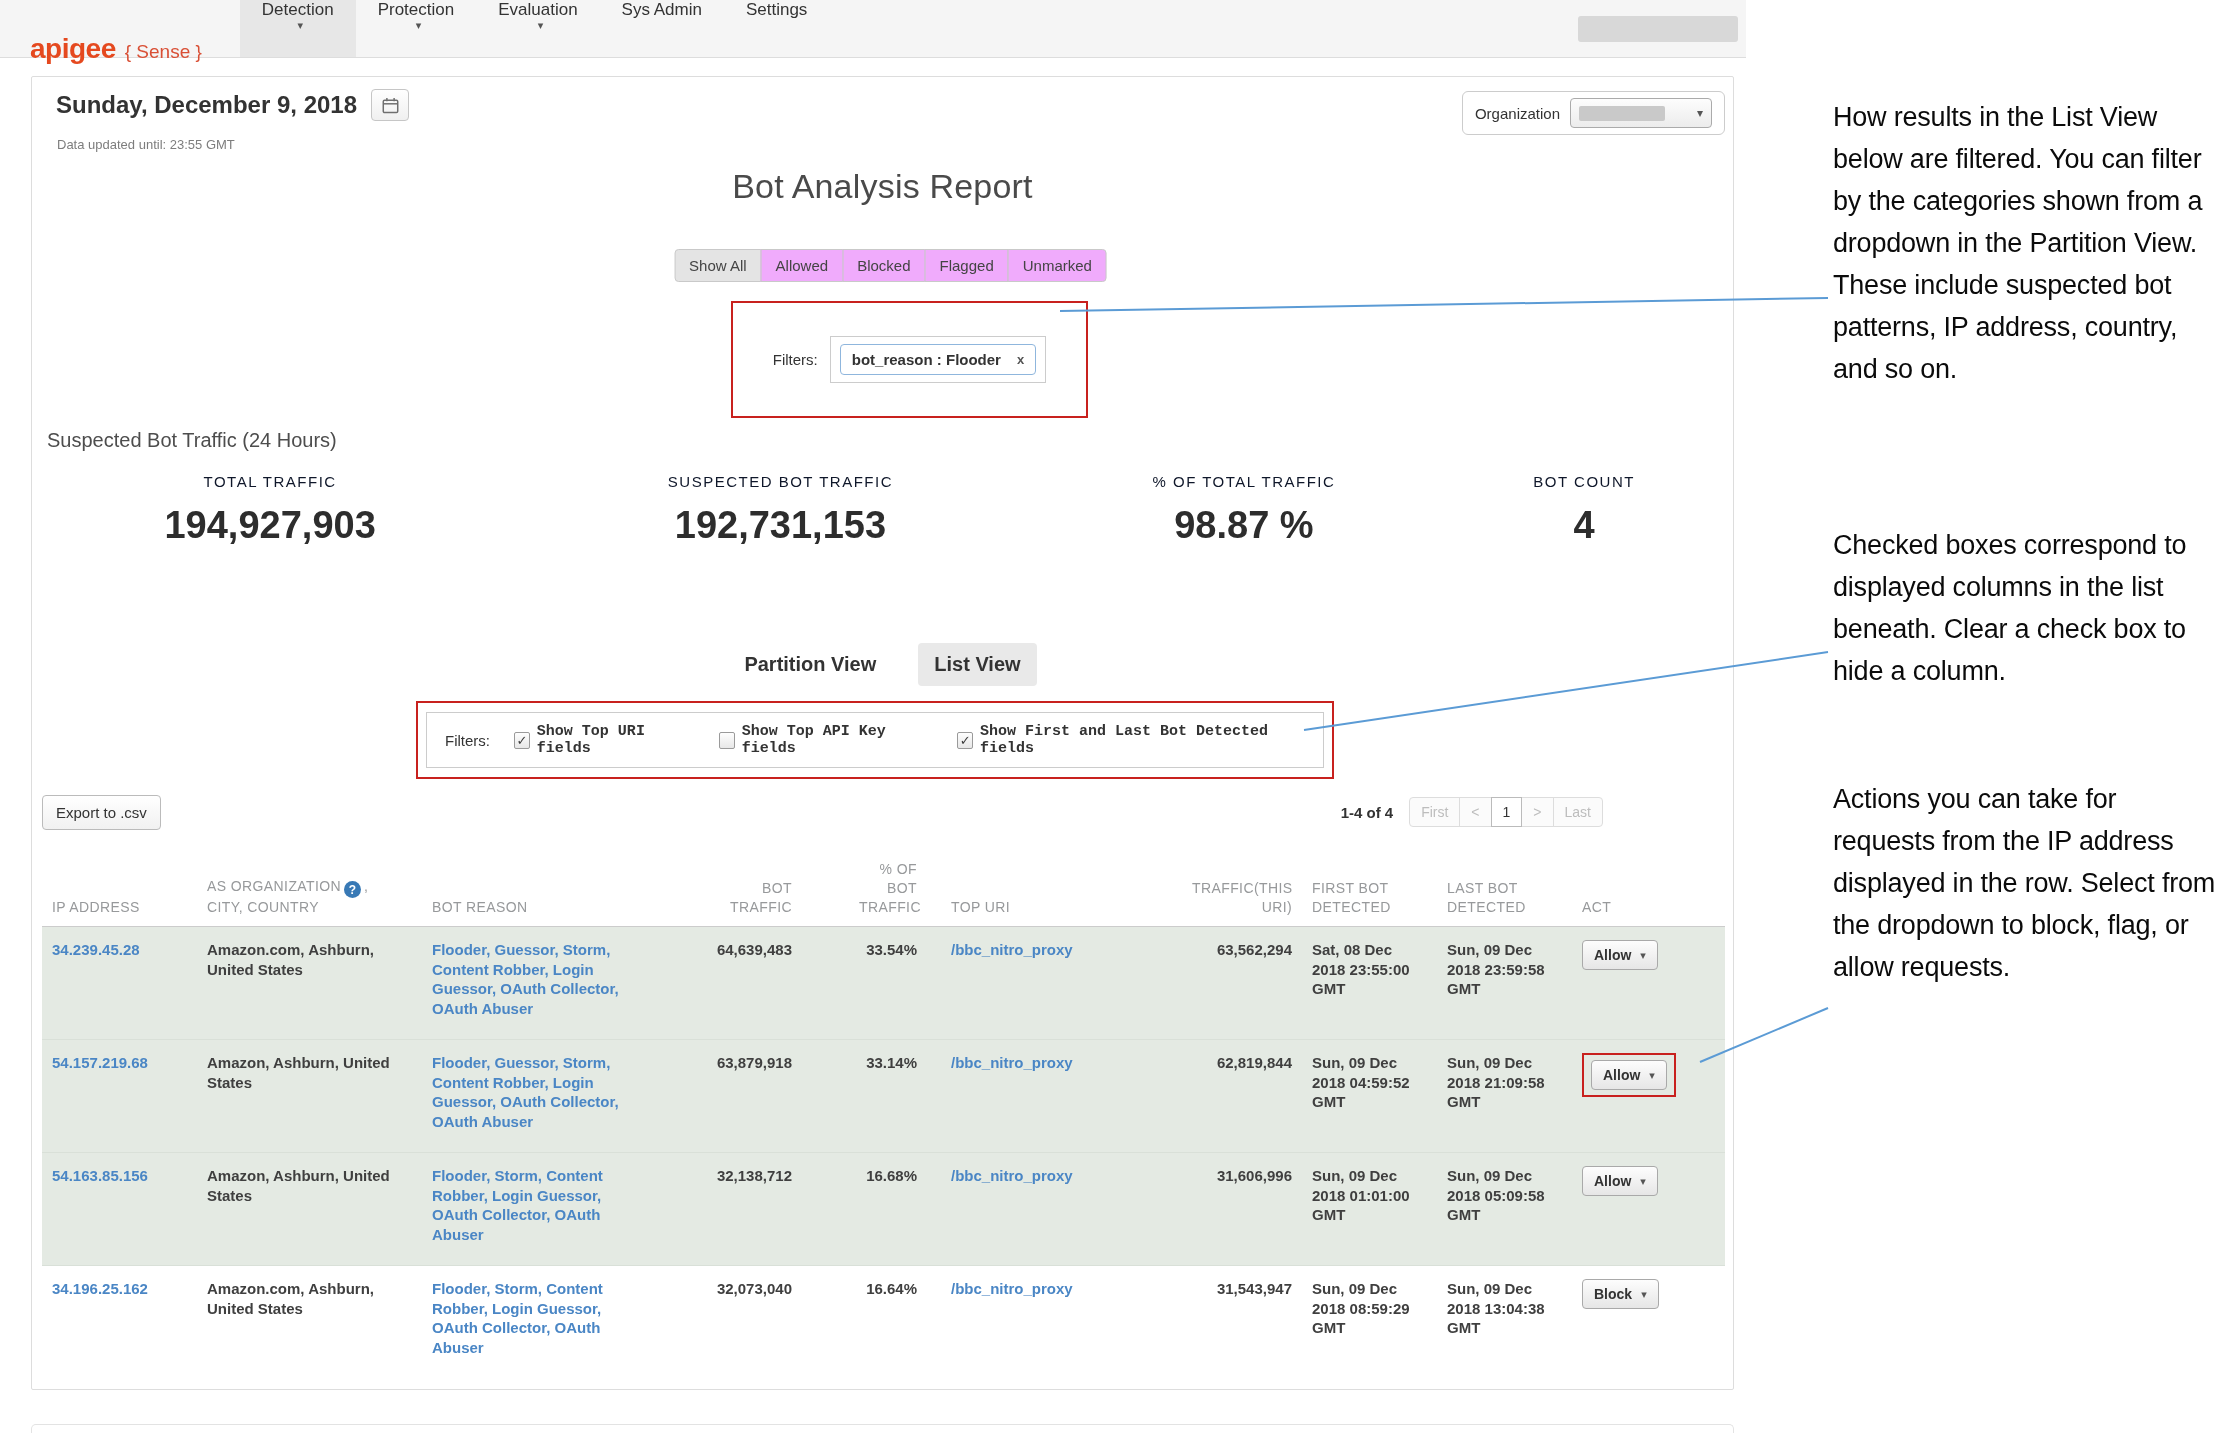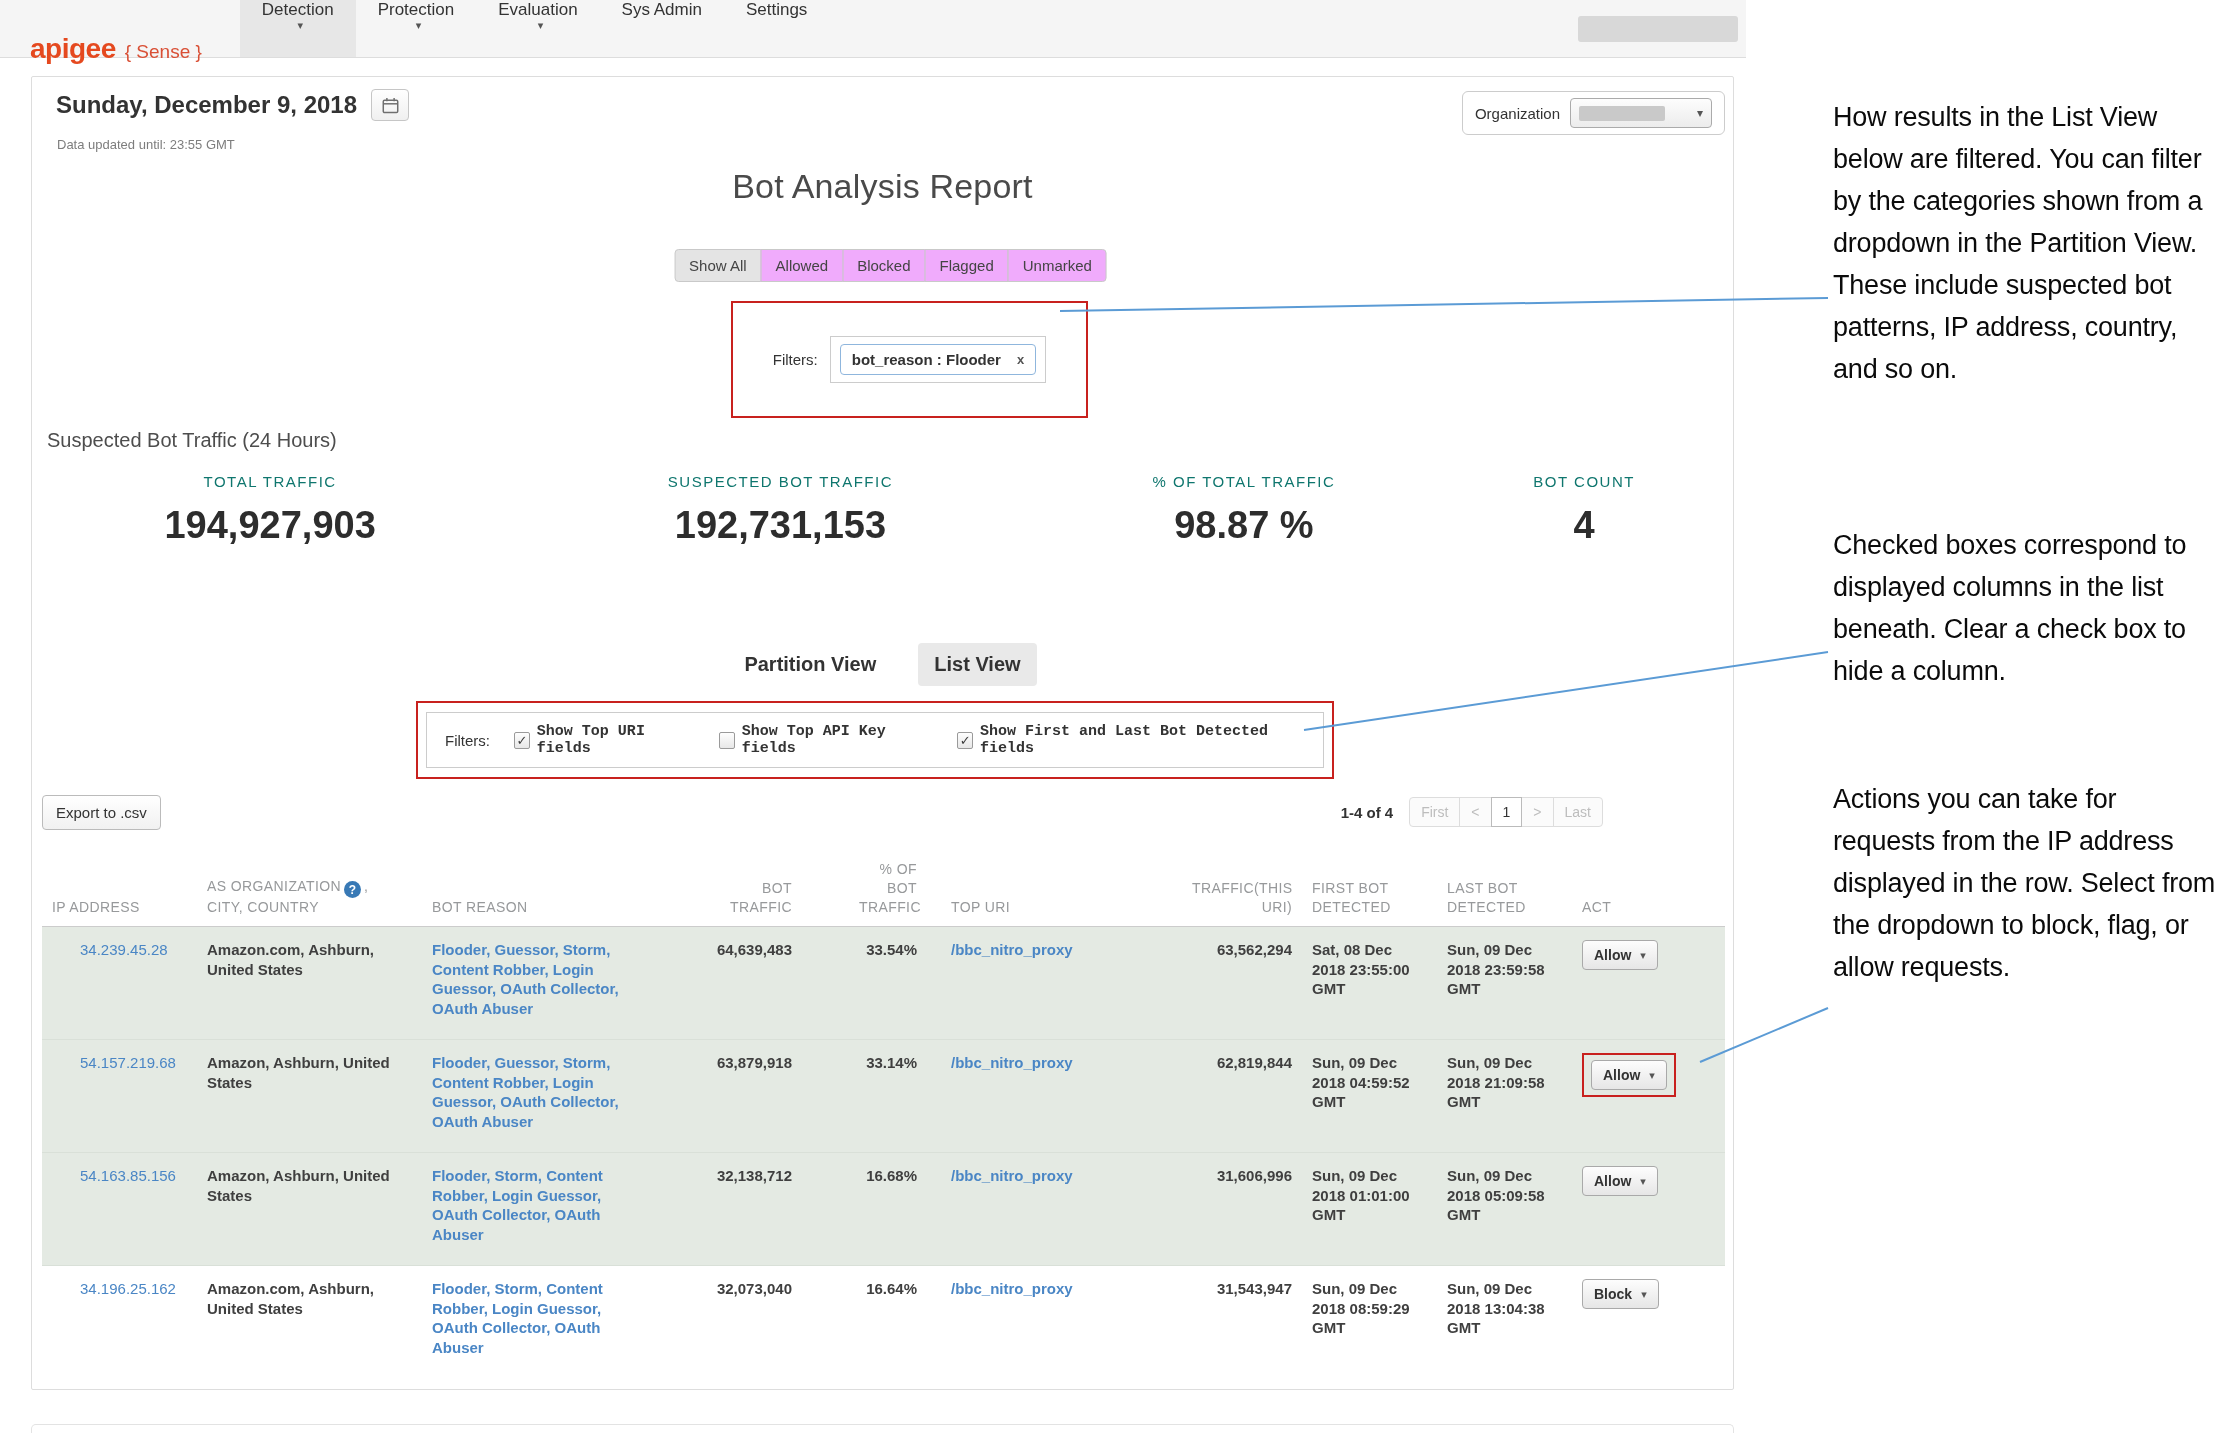--- a/index.html
+++ b/index.html
@@ -70,21 +70,21 @@
   .filter-tag{border:1px solid #8fb6dd;border-radius:4px;padding:6px 11px;display:flex;align-items:center;gap:16px;
               font-size:15px;font-weight:600;color:#333;background:#fff;}
   .tag-close{font-size:13px;font-weight:bold;color:#555;cursor:pointer;}
 
   .section-label{position:absolute;left:15px;top:352px;font-size:20px;color:#4d4d4d;}
 
   
   .stats-row{position:absolute;left:0;top:396px;width:100%;display:grid;
              grid-template-columns:28% 32% 22.5% 17.5%;}
   .stat{text-align:center;}
-  .stat-label{font-size:15px;color:#0f766e;letter-spacing:1.5px;}
+  .stat-label{font-size:15px;color:#0f172a;letter-spacing:1.5px;}
   .stat-value{margin-top:14px;font-size:38px;font-weight:600;color:#2d2d2d;}
 
   
   .views-row{position:absolute;top:566px;left:0;width:100%;display:flex;justify-content:center;align-items:center;gap:26px;}
   .view-link{font-size:20px;font-weight:700;color:#333;cursor:pointer;padding:10px 16px;border-radius:4px;}
   .view-link.active{background:#e9e9e9;}
 
   
   .redbox-colfilters{left:384px;top:624px;width:918px;height:78px;display:flex;align-items:center;}
   .colfilter-field{flex:1;margin:8px;border:1px solid #ccc;background:#fff;height:56px;
@@ -126,21 +126,21 @@
   .col-act{width:135px;}
   .force{display:inline-block;}
   .force-traffic{width:62px;text-align:right;}
   .force-pct{width:58px;text-align:right;}
   .force-uritraffic{width:100px;text-align:right;}
   .force-first{width:82px;}
   .trow{display:flex;align-items:flex-start;min-height:113px;padding-top:13px;font-size:15px;line-height:1.3;}
   .trow .cell{font-weight:600;color:#3f3f3f;}
   .trow.green{background:var(--row-green);border-bottom:1px solid #d9e0d8;}
   .link{color:var(--link-blue);cursor:pointer;}
-  .ip-link{font-weight:400;margin-left:28px;}
+  .ip-link{font-weight:700;}
   .act-btn{padding:6px 11px;border:1px solid #a9a9a9;border-radius:4px;
            background:linear-gradient(#fdfdfd,#e6e6e6);font-size:14px;font-weight:600;color:#333;
            display:inline-flex;align-items:center;gap:9px;cursor:pointer;font-family:inherit;}
   .act-btn .caret{margin-left:0;}
   .act-redwrap{display:inline-block;border:2px solid var(--annotation-red);padding:5px 7px;}
 
   .help-icon{display:inline-flex;width:17px;height:17px;border-radius:50%;background:#3879b5;color:#fff;
              font-size:12px;font-weight:bold;align-items:center;justify-content:center;margin:0 3px;
              vertical-align:-3px;cursor:pointer;}
 

